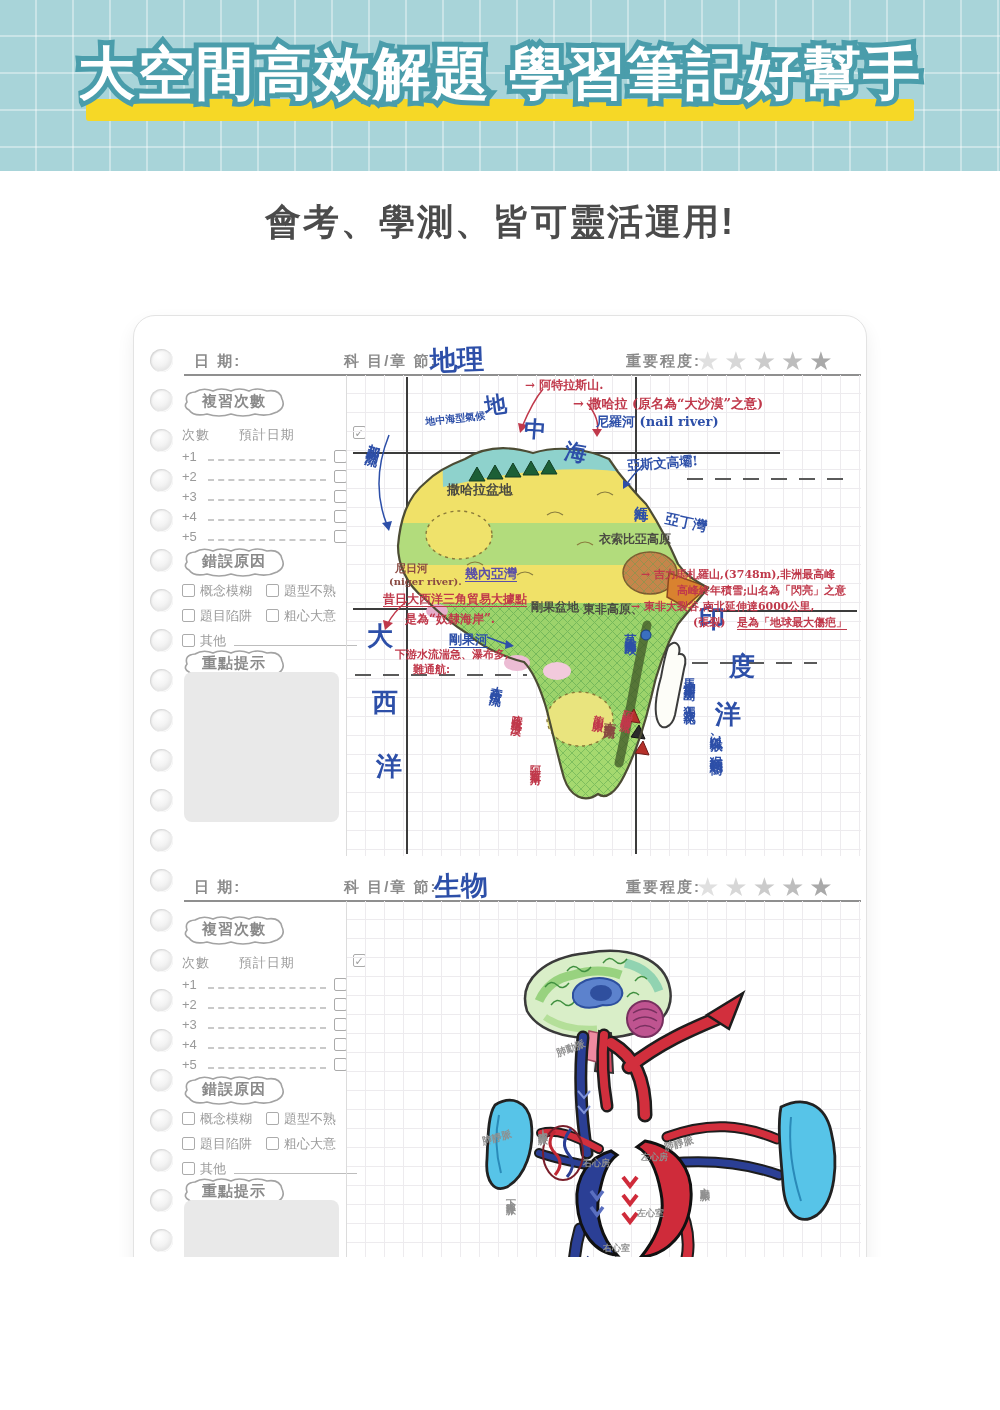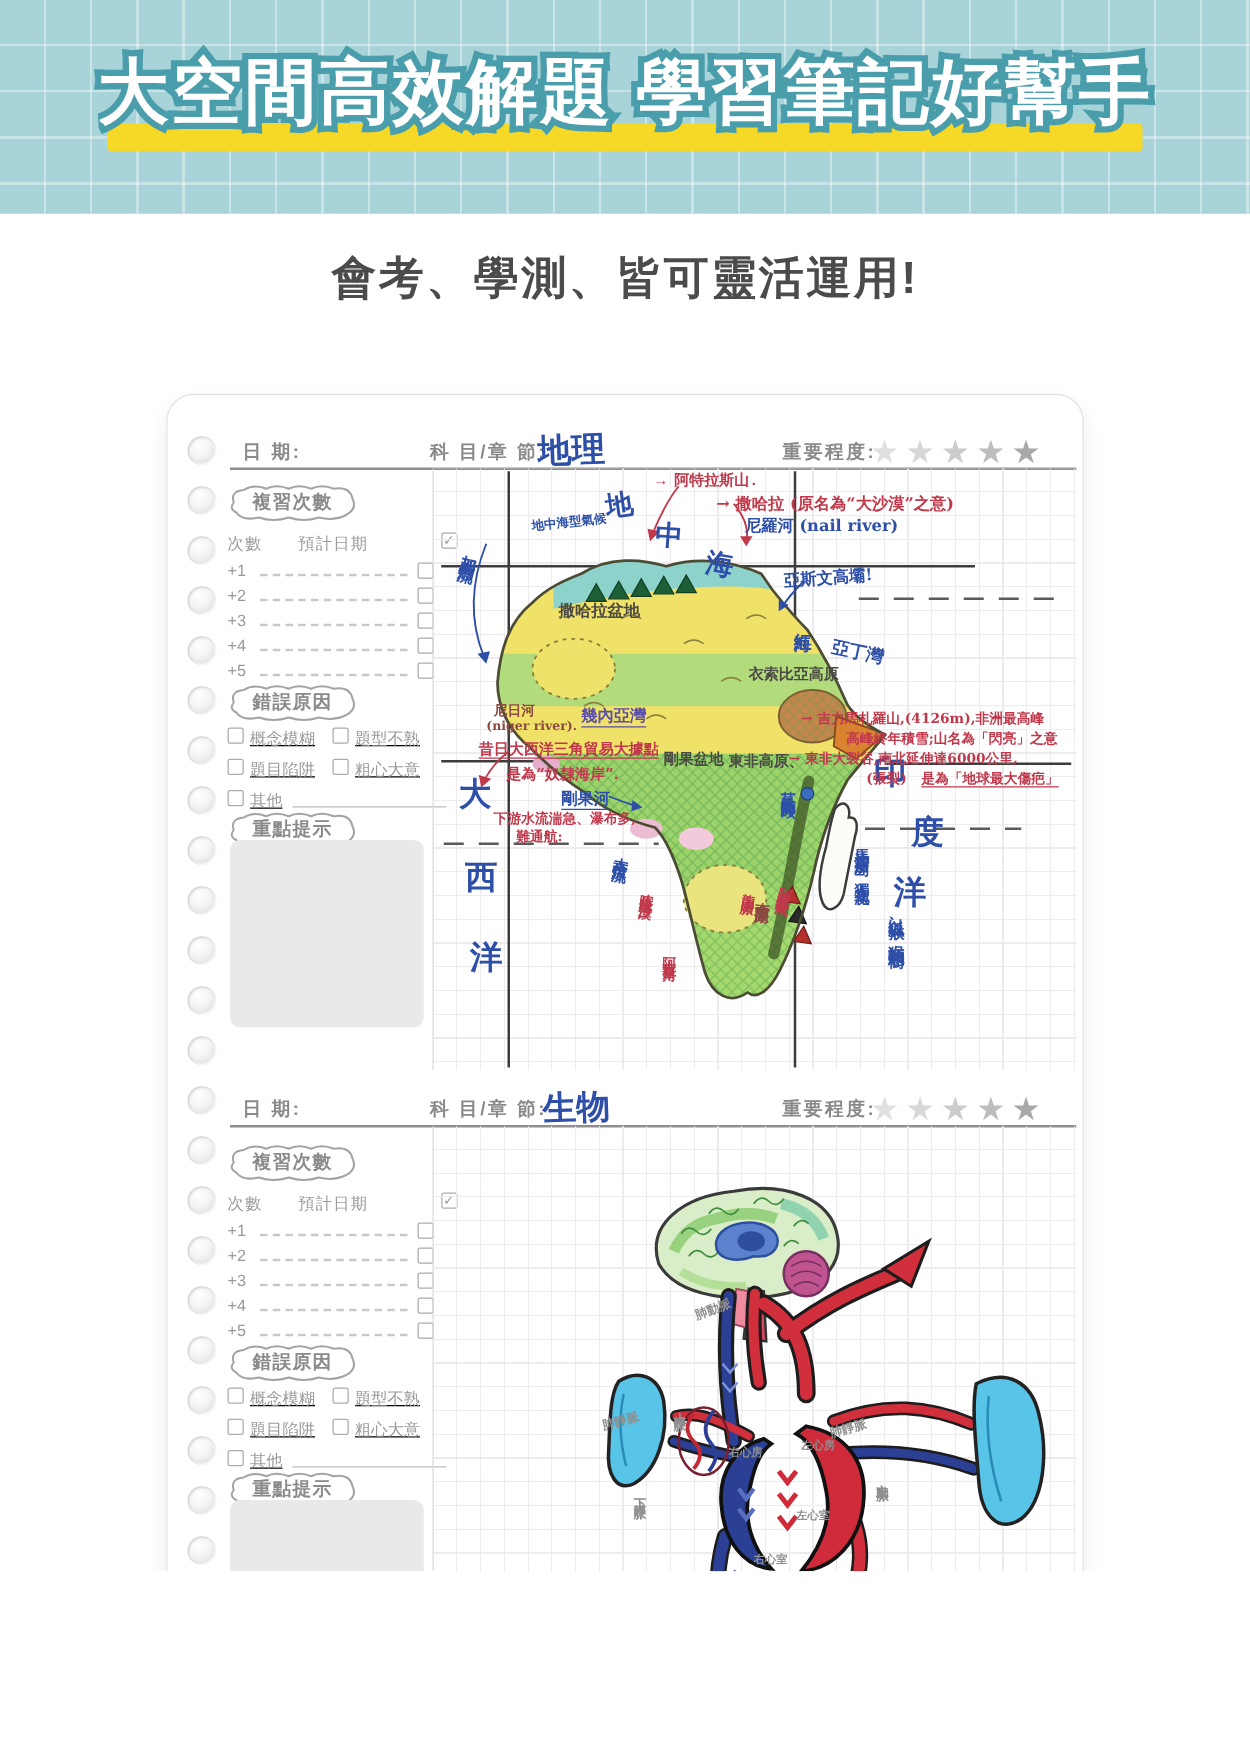--- a/index.html
+++ b/index.html
@@ -48,21 +48,21 @@
   .rev-head .dl{margin-left:24px;}
   .cb{display:inline-block;width:13px;height:13px;border:1.5px solid #ababab;border-radius:2px;
     font-size:11px;line-height:12px;text-align:center;color:#9a9a9a;background:#fff;}
   .rev-head .cb{position:absolute;right:-24px;top:0;}
   .rrows{position:absolute;left:48px;width:165px;}
   .rrow{display:flex;align-items:center;height:20px;}
   .rnum{width:24px;font-size:13px;color:#9a9a9a;}
   .rdash{flex:1;border-bottom:2px dashed #c9c9c9;height:2px;margin:0 8px 0 2px;transform:translateY(4px);}
   .errs{position:absolute;left:48px;width:175px;}
   .errrow{display:flex;align-items:center;height:25px;}
-  .erritem{display:flex;align-items:flex-start;width:84px;text-decoration:underline;}
+  .erritem{display:flex;align-items:center;width:84px;}
   .erritem .cb{margin-right:5px;}
   .errlabel{font-size:13px;color:#9a9a9a;white-space:nowrap;}
   .other-line{flex:1;border-bottom:1.5px solid #bdbdbd;height:1px;margin-left:8px;transform:translateY(5px);}
   .graybox{position:absolute;left:50px;width:155px;height:150px;background:#e9e9e9;border-radius:8px;}
 
   
   .gridarea{position:absolute;left:212px;width:515px;overflow:hidden;border-left:1px solid #dcdcdc;
     background-image:
       repeating-linear-gradient(to right, transparent 0 18px, #edebee 18px 19px),
       repeating-linear-gradient(to bottom, transparent 0 18px, #edebee 18px 19px);}
@@ -296,23 +296,23 @@
             <span class="anno v" style="left: 277px; top: 248px; font-size: 12px; color: rgb(45, 79, 168);">莫三比克海峽</span>
             <span class="anno v" style="left: 146px; top: 300px; font-size: 12px; color: rgb(45, 79, 168); transform: rotate(10deg); transform-origin: left top;">本吉拉涼流</span>
             <span class="anno" style="left: 20px; top: 248px; font-size: 26px; color: rgb(45, 79, 168);">大</span>
             <span class="anno" style="left: 25px; top: 314px; font-size: 26px; color: rgb(45, 79, 168);">西</span>
             <span class="anno" style="left: 29px; top: 378px; font-size: 26px; color: rgb(45, 79, 168);">洋</span>
             <span class="anno" style="left: 352px; top: 230px; font-size: 26px; color: rgb(45, 79, 168);">印</span>
             <span class="anno" style="left: 382px; top: 278px; font-size: 26px; color: rgb(45, 79, 168);">度</span>
             <span class="anno" style="left: 368px; top: 326px; font-size: 26px; color: rgb(45, 79, 168);">洋</span>
             <span class="anno v" style="left: 336px; top: 294px; font-size: 12px; color: rgb(45, 79, 168);">馬達加斯加島(獨立演化)</span>
             <span class="anno v" style="left: 362px; top: 350px; font-size: 13px; color: rgb(45, 79, 168);">以狐猴、猴麵包樹</span>
-            <span class="anno" style="left: 178px; top: 4px; font-size: 12px; color: rgb(192, 57, 75); font-family: Liberation Mono, monospace;">→ 阿特拉斯山.</span>
+            <span class="anno" style="left: 178px; top: 4px; font-size: 12px; color: rgb(192, 57, 75);">→ 阿特拉斯山.</span>
             <span class="anno" style="left: 226px; top: 22px; font-size: 13px; color: rgb(192, 57, 75);">→ 撒哈拉 (原名為“大沙漠”之意)</span>
-            <span class="anno" style="left: 294px; top: 194px; font-size: 11px; color: rgb(192, 57, 75);">→ 吉力馬札羅山,(4126m),非洲最高峰</span>
+            <span class="anno" style="left: 294px; top: 194px; font-size: 11px; color: rgb(192, 57, 75);">→ 吉力馬札羅山,(3748m),非洲最高峰</span>
             <span class="anno" style="left: 306px; top: 210px; font-size: 11px; color: rgb(192, 57, 75); margin-left: 24px;">高峰終年積雪;山名為「閃亮」之意</span>
             <span class="anno" style="left: 284px; top: 226px; font-size: 11px; color: rgb(192, 57, 75);">→ 東非大裂谷,南北延伸達6000公里,</span>
             <span class="anno" style="left: 346px; top: 242px; font-size: 11px; color: rgb(192, 57, 75);">(張裂)</span>
             <span class="anno u" style="left: 390px; top: 242px; font-size: 11px; color: rgb(192, 57, 75);">是為「地球最大傷疤」</span>
             <span class="anno u" style="left: 36px; top: 218px; font-size: 12px; color: rgb(192, 57, 75);">昔日大西洋三角貿易大據點</span>
             <span class="anno" style="left: 58px; top: 238px; font-size: 12px; color: rgb(192, 57, 75);">是為“奴隸海岸”.</span>
             <span class="anno" style="left: 48px; top: 274px; font-size: 11px; color: rgb(192, 57, 75);">下游水流湍急、瀑布多,</span>
             <span class="anno" style="left: 66px; top: 289px; font-size: 11px; color: rgb(192, 57, 75);">難通航:</span>
             <span class="anno v" style="left: 166px; top: 330px; font-size: 11px; color: rgb(192, 57, 75); transform: rotate(8deg); transform-origin: left top;">喀拉哈里沙漠</span>
             <span class="anno v" style="left: 182px; top: 382px; font-size: 11px; color: rgb(192, 57, 75);">阿古拉斯角</span>

